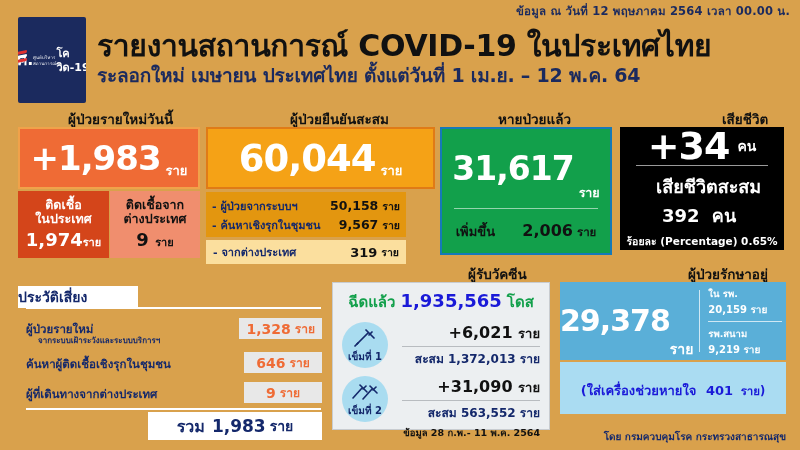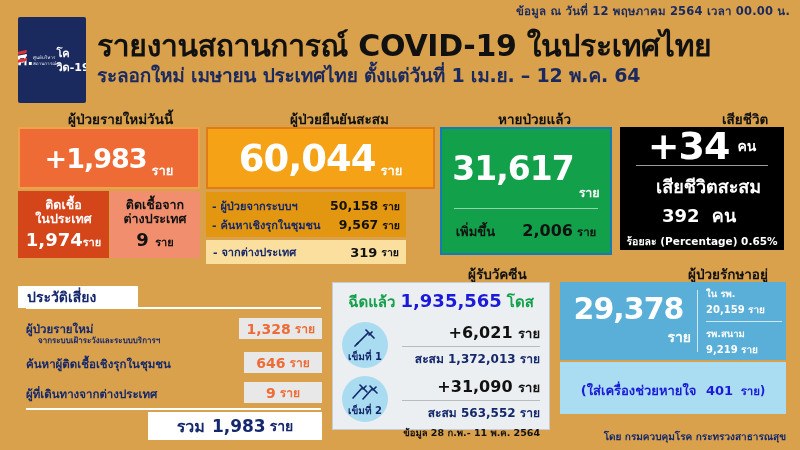--- a/index.html
+++ b/index.html
@@ -54,21 +54,21 @@
 
   
   .panel{position:absolute;box-sizing:border-box;}
 
   
   .nc-main{
     left:18px;top:127px;width:182px;height:62px;
     background:#ef6b35;border:2px solid #f0a24a;
     display:flex;align-items:center;justify-content:center;
   }
-  .nc-main .big{font-size:27px;font-weight:bold;color:#fff;line-height:1;letter-spacing:-1px;}
+  .nc-main .big{font-size:34px;font-weight:bold;color:#fff;line-height:1;letter-spacing:-1px;}
   .nc-main .unit{font-size:13px;font-weight:bold;color:#fff;margin-left:5px;align-self:flex-end;margin-bottom:6px;}
   .nc-dom{
     left:18px;top:191px;width:91px;height:67px;background:#d4451a;
     display:flex;flex-direction:column;align-items:center;justify-content:center;color:#fff;
   }
   .nc-for{
     left:110px;top:191px;width:90px;height:67px;background:#f08e6e;
     display:flex;flex-direction:column;align-items:center;justify-content:center;color:#111;
   }
   .nc-lbl{font-size:12.5px;font-weight:bold;line-height:1.15;text-align:center;}
@@ -123,21 +123,21 @@
   .dth-top .big{font-size:38px;font-weight:bold;color:#fff;line-height:1;letter-spacing:-1px;}
   .dth-top .unit{font-size:14px;font-weight:bold;color:#fff;margin-left:8px;align-self:flex-end;margin-bottom:8px;}
   .dth-hr{height:1px;background:#9a9a9a;width:132px;}
   .dth-r1{font-size:18px;font-weight:bold;color:#fff;margin-top:6px;padding-left:36px;}
   .dth-r1 .n{margin-left:6px;}
   .dth-r2{font-size:10.5px;font-weight:bold;color:#fff;margin-top:3px;}
 
   
   .risk-tab{
     left:18px;top:286px;width:120px;height:22px;background:#fff;
-    display:flex;align-items:center;padding-left:9px;box-sizing:border-box;
+    display:flex;align-items:center;box-sizing:border-box;
   }
   .risk-tab span{font-size:14px;font-weight:bold;color:#14286b;}
   .risk-hr{position:absolute;left:26px;top:307px;width:295px;height:2px;background:#fff;}
   .risk-row{position:absolute;left:26px;width:296px;height:34px;}
   .risk-row .lbl{position:absolute;left:0;top:2px;font-size:11.5px;font-weight:bold;color:#14286b;white-space:nowrap;}
   .risk-row .lbl2{position:absolute;left:12px;top:16px;font-size:8px;font-weight:bold;color:#14286b;white-space:nowrap;}
   .risk-row .chip{
     position:absolute;right:0;top:0;min-width:78px;height:21px;background:#e8e8e8;
     display:flex;align-items:center;justify-content:center;padding:0 7px;box-sizing:border-box;
   }
@@ -173,21 +173,21 @@
   .vac-nums .plus .u{font-size:13px;}
   .vac-nums .line{height:1px;background:#b8bcc0;margin:2px 0 2px 6px;}
   .vac-nums .acc{font-size:12px;font-weight:bold;color:#14286b;}
   .vac-note{text-align:right;font-size:9.5px;font-weight:bold;color:#111;margin-top:3px;}
 
   
   .trt{
     left:560px;top:282px;width:226px;height:78px;background:#5aafd8;
     display:flex;align-items:stretch;
   }
-  .trt-left{flex:1;display:flex;flex-direction:column;align-items:center;justify-content:center;color:#fff;}
+  .trt-left{flex:1;display:flex;flex-direction:row;align-items:center;justify-content:center;color:#fff;}
   .trt-left .big{font-size:30px;font-weight:bold;line-height:1;letter-spacing:-1px;}
   .trt-left .unit{font-size:14px;font-weight:bold;margin-top:2px;align-self:flex-end;margin-right:6px;}
   .trt-div{width:1px;background:#cfe8f4;margin:8px 0;}
   .trt-right{width:88px;display:flex;flex-direction:column;justify-content:center;padding-left:8px;box-sizing:border-box;color:#fff;}
   .trt-right .k{font-size:9.5px;font-weight:bold;}
   .trt-right .v{font-size:10px;font-weight:bold;margin-top:1px;}
   .trt-right .hr{height:1px;background:#cfe8f4;margin:4px 4px 4px 0;}
   .sev{
     left:560px;top:362px;width:226px;height:52px;background:#aadcf2;
     display:flex;flex-direction:column;align-items:center;justify-content:center;

